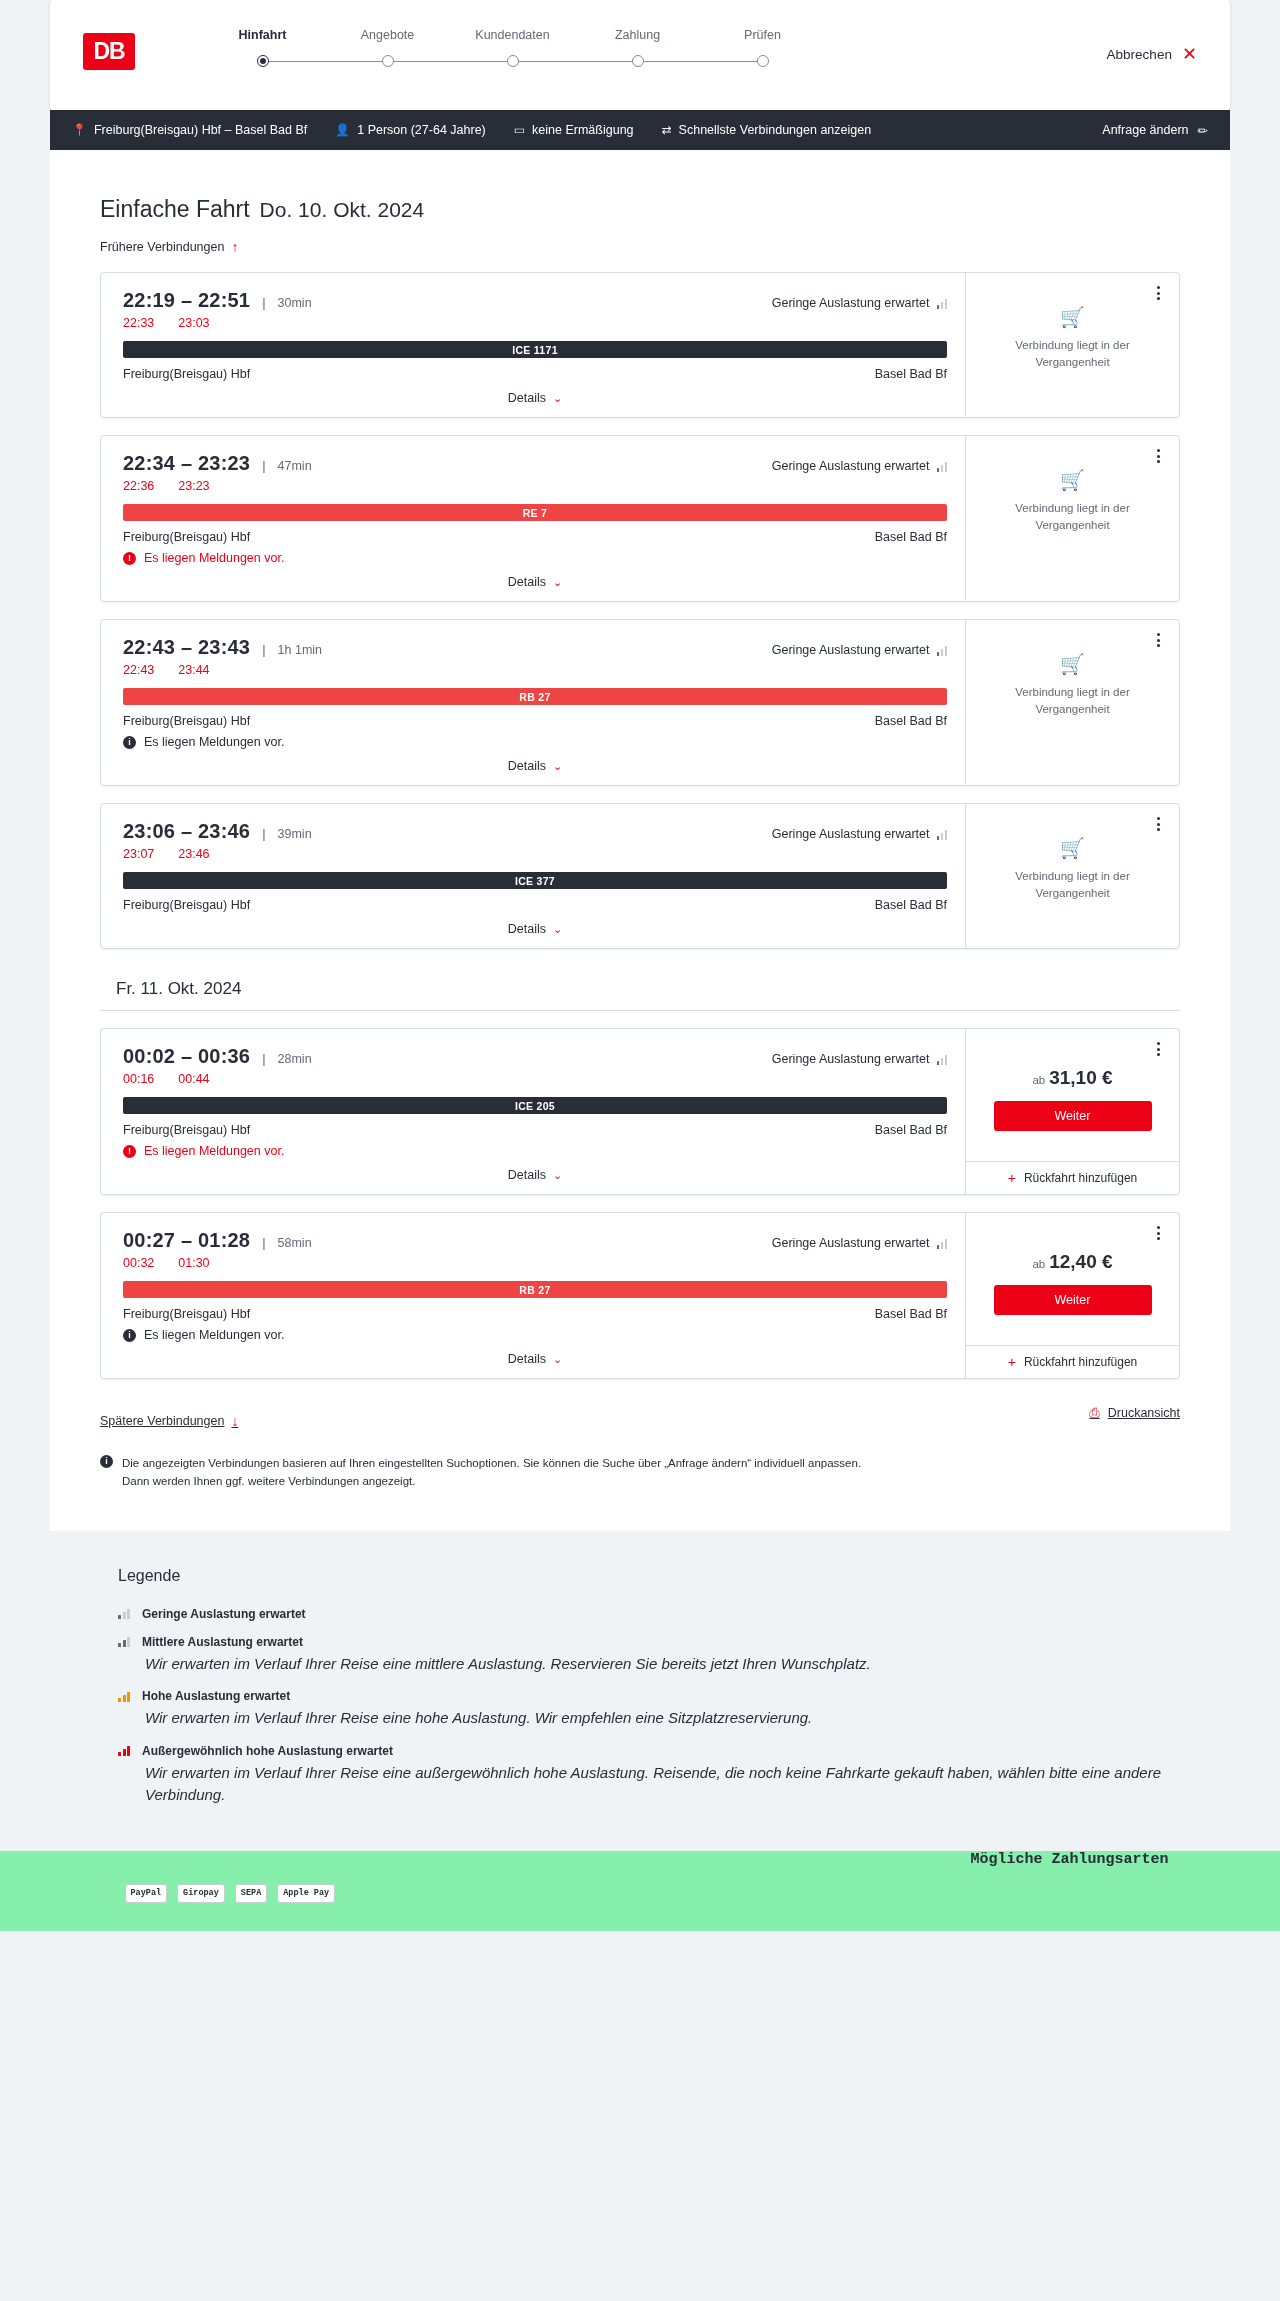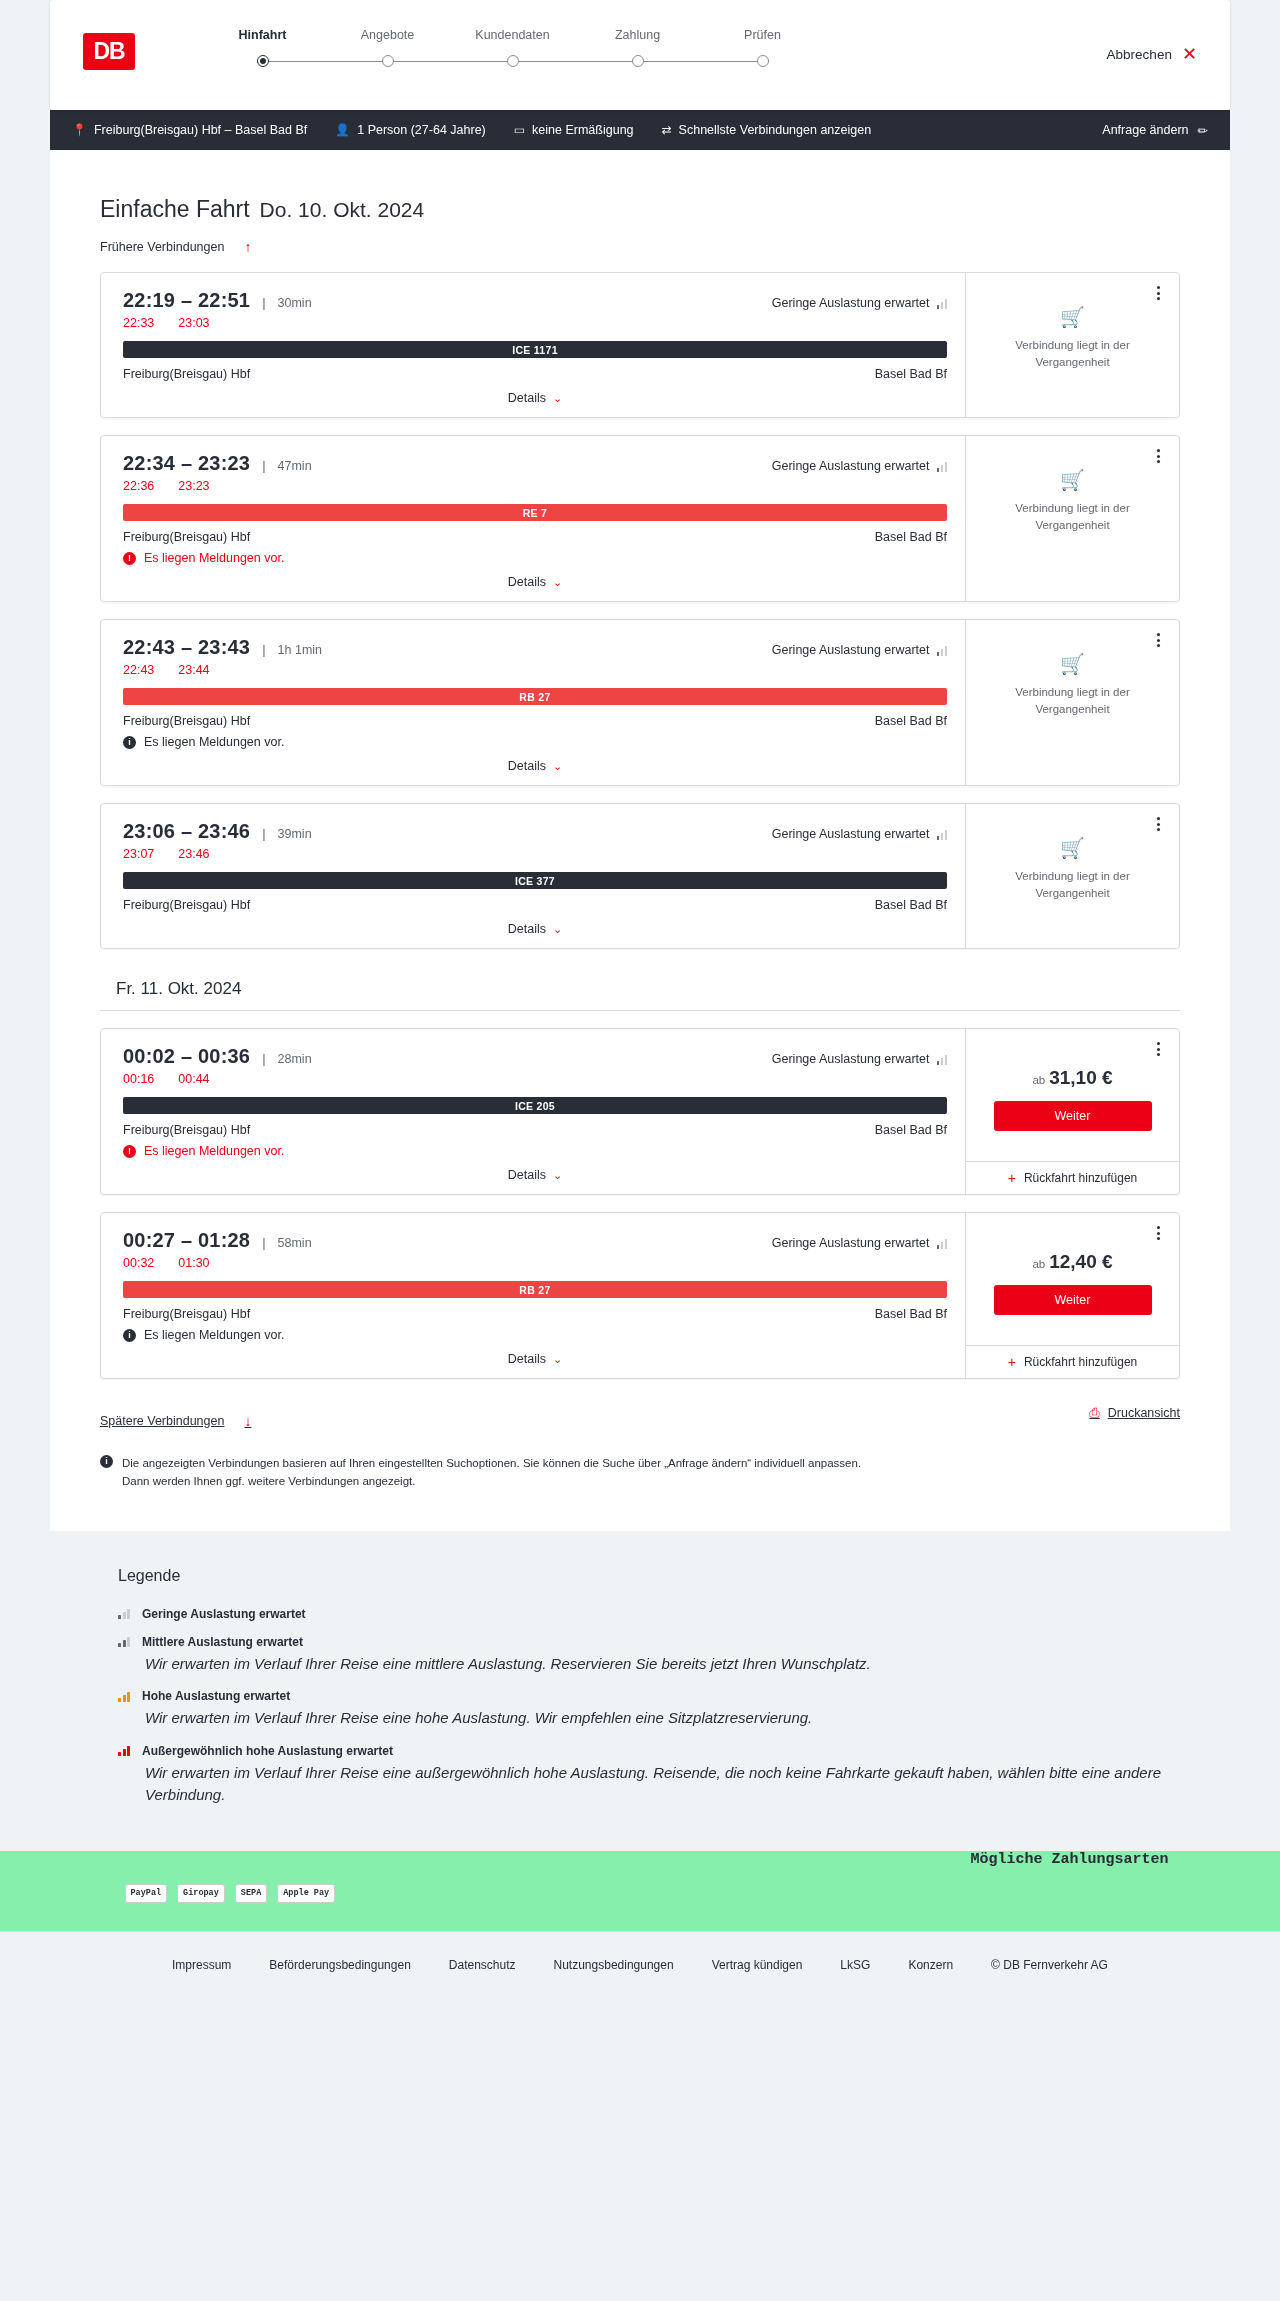--- a/index.html
+++ b/index.html
@@ -74,21 +74,21 @@
 
   h1.trip-title {
     font-size: 23px; margin: 0; padding-top: 46px;
     display: flex; align-items: baseline; gap: 10px;
   }
   h1.trip-title .bold { font-weight: normal; }
   h1.trip-title .date { font-weight: normal; font-size: 21px; }
 
   .earlier, .later {
     font-size: 12.5px; color: #282d37; display: inline-flex;
-    align-items: center; gap: 20px; cursor: pointer; margin-top: 16px;
+    align-items: center; gap: 7px; cursor: pointer; margin-top: 16px;
   }
   .arrow-up, .arrow-down { color: #ec0016; font-size: 14px; }
 
   
   .card {
     display: flex; margin-top: 17px;
     border: 1px solid #d7dce1; border-radius: 4px; background: #fff;
     box-shadow: 0 1px 2px rgba(0,0,0,.06);
     overflow: hidden;
   }
@@ -651,26 +651,14 @@
       <h3>Mögliche Zahlungsarten</h3>
       <div class="pay-icons" id="pay-icons">
           <span class="pay-ic">PayPal</span>
           <span class="pay-ic">Giropay</span>
           <span class="pay-ic">SEPA</span>
           <span class="pay-ic">Apple Pay</span>
         </div>
     </div>
   </div>
 
-  <div class="footer">
-    <div class="footer-inner" id="footer-links">
-        <span>Impressum</span>
-        <span>Beförderungsbedingungen</span>
-        <span>Datenschutz</span>
-        <span>Nutzungsbedingungen</span>
-        <span>Vertrag kündigen</span>
-        <span>LkSG</span>
-        <span>Konzern</span>
-        <span class="copy">© DB Fernverkehr AG</span>
-      </div>
-  </div>
 
 </div>
 
 </body></html>

